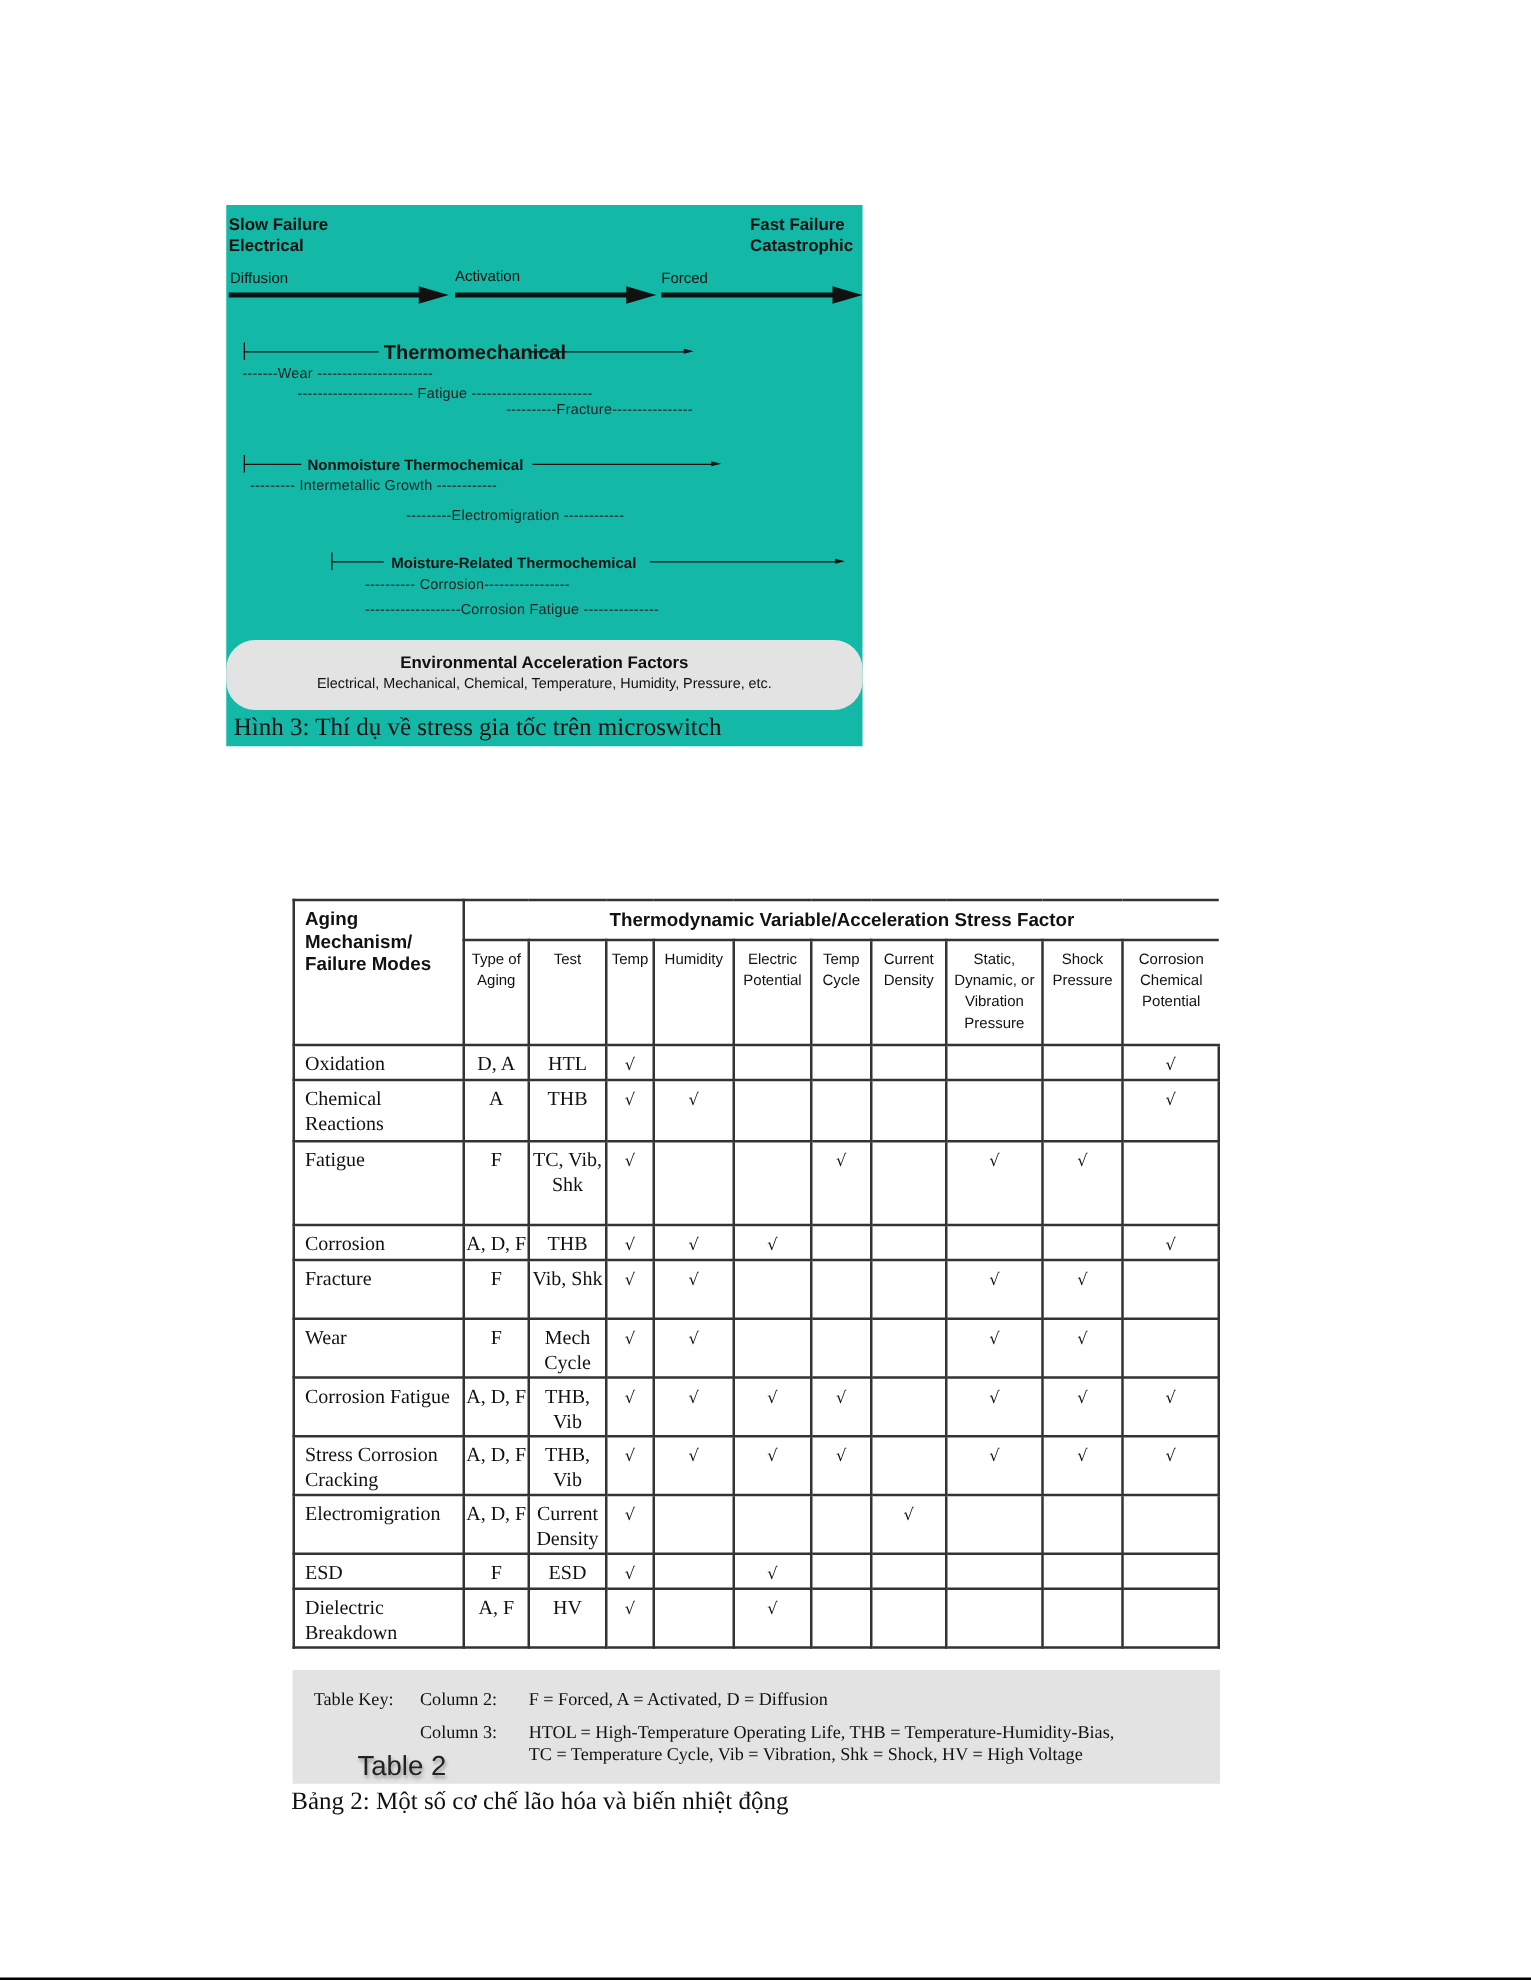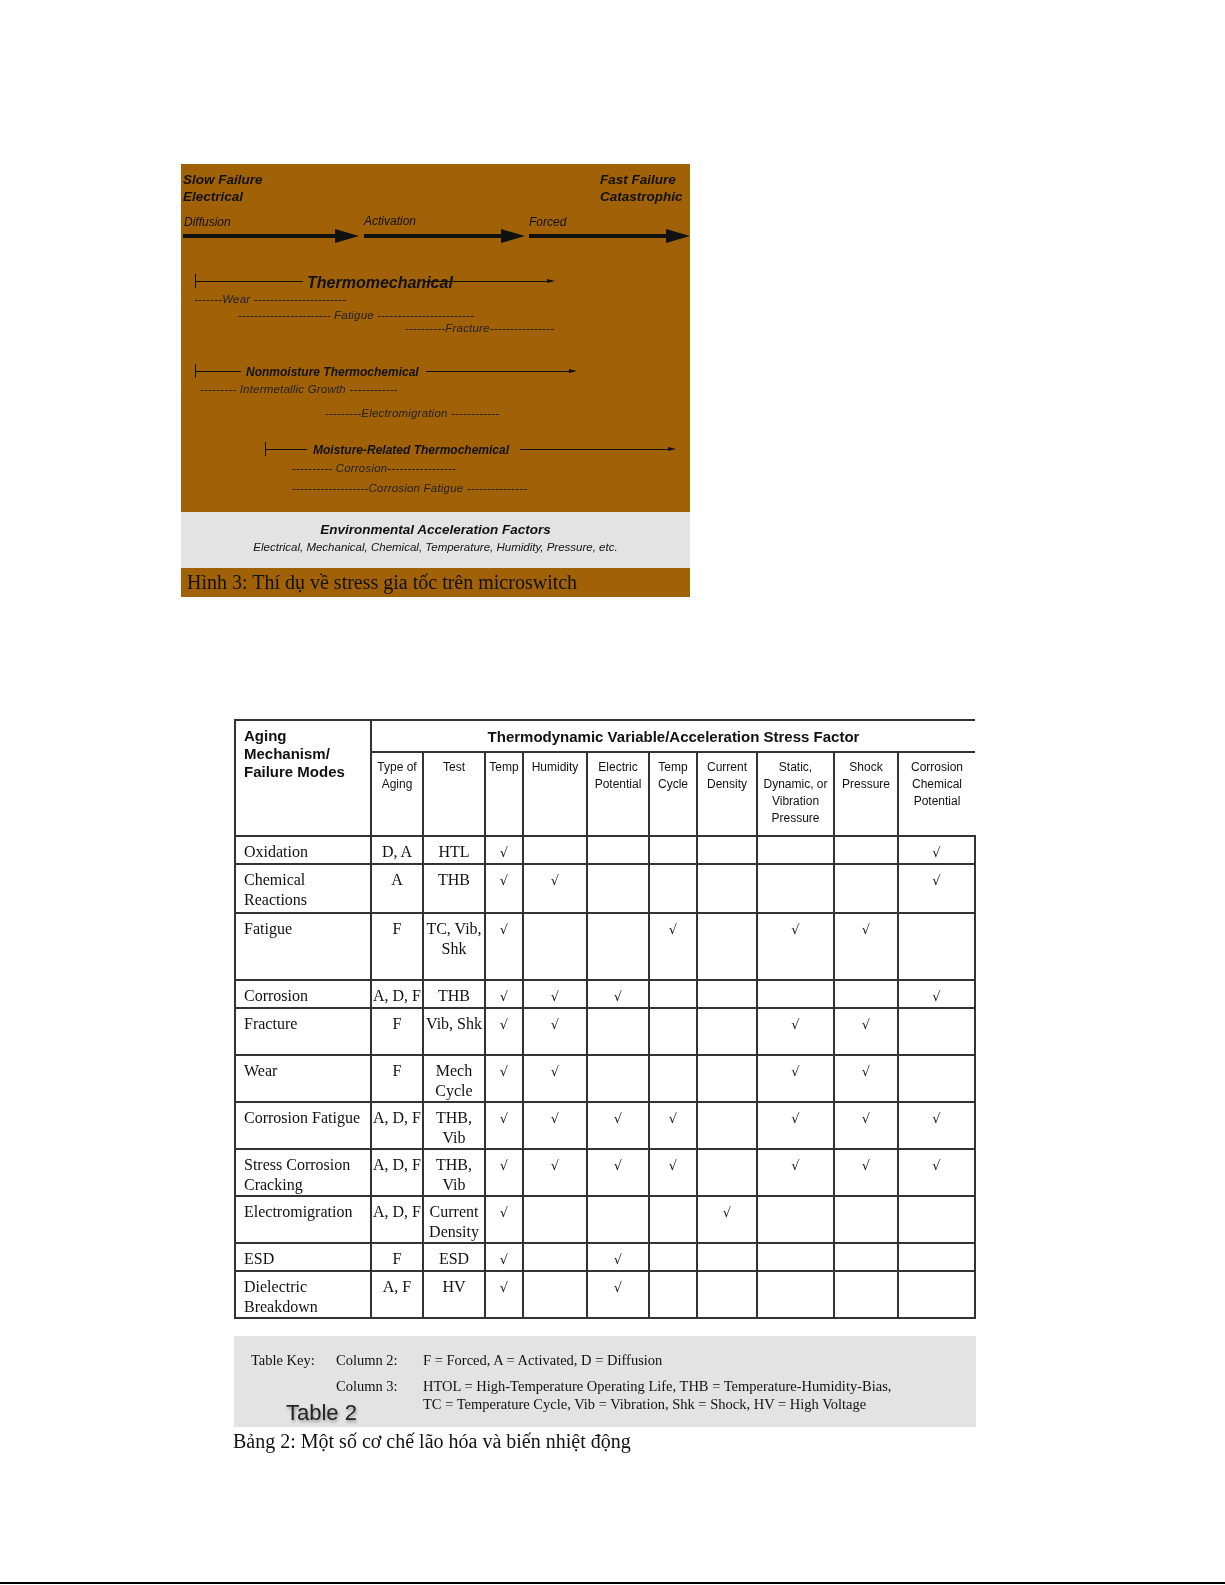--- a/index.html
+++ b/index.html
@@ -1,29 +1,29 @@
 <!DOCTYPE html>
 <html><head>
 <meta charset="utf-8">
 <style>
   html, body { margin:0; padding:0; background:#ffffff; }
   body { width:1225px; height:1585px; position:relative; overflow:hidden; font-family:"Liberation Sans", sans-serif; color:#111; }
 
   
-  .fig3 { position:absolute; left:181px; top:164px; width:509px; height:433px; background:#a16207;font-style:italic; }
+  .fig3 { position:absolute; left:181px; top:164px; width:509px; height:433px; background:#14b8a6; }
   .f3-txt { position:absolute; font-family:"Liberation Sans", sans-serif; font-size:12px; white-space:nowrap; color:#111; }
   .f3-bold { font-weight:bold; font-size:13.5px; line-height:17px; }
   .f3-lbl { font-size:12px; }
   .arrow-shaft { position:absolute; height:4px; background:#111; }
   .arrow-head { position:absolute; width:0; height:0; border-top:7px solid transparent; border-bottom:7px solid transparent; border-left:24px solid #111; }
   .tl-line { position:absolute; height:1px; background:#111; }
   .tl-start { position:absolute; width:1px; height:14px; background:#111; }
   .tl-head { position:absolute; width:0; height:0; border-top:2.5px solid transparent; border-bottom:2.5px solid transparent; border-left:8px solid #111; }
   .dash-row { position:absolute; font-size:11.5px; white-space:nowrap; color:#222; letter-spacing:0.2px; }
-  .env-box { position:absolute; left:0; top:348px; width:509px; height:56px; background:#e3e3e3; text-align:center; }
+  .env-box { position:absolute; left:0; top:348px; width:509px; height:56px; background:#e3e3e3; text-align:center;border-radius:23px; }
   .env-title { font-weight:bold; font-size:13.5px; margin-top:10px; }
   .env-sub { font-size:11.5px; margin-top:4px; }
   .caption { position:absolute; font-family:"Liberation Serif", serif; font-size:20px; white-space:nowrap; color:#111; }
 
   
   .tbl-wrap { position:absolute; left:234px; top:719px; width:740px; }
   table.t2 { border-collapse:collapse; width:740px; table-layout:fixed;padding-left:40px; }
   table.t2 td, table.t2 th { border:2px solid #333; padding:0; vertical-align:top; }
   .hdr-main { font-family:"Liberation Sans", sans-serif; font-weight:bold; font-size:15px; text-align:left; padding:6px 8px !important; line-height:18px; }
   .hdr-top { font-family:"Liberation Sans", sans-serif; font-weight:bold; font-size:15px; text-align:center; height:30px; vertical-align:middle !important; border-right:none !important; }

